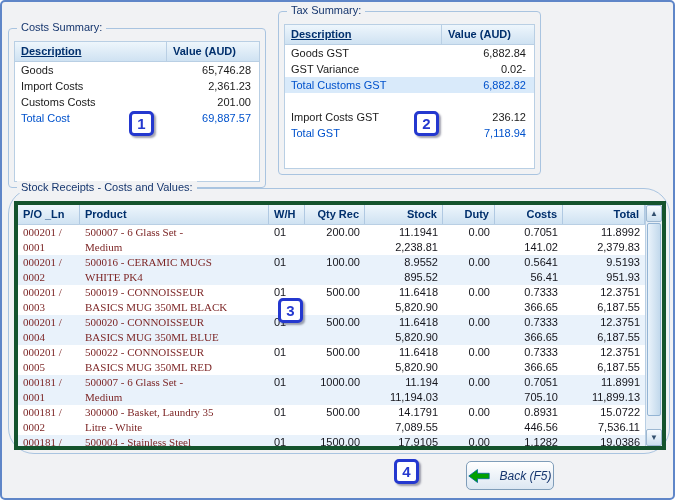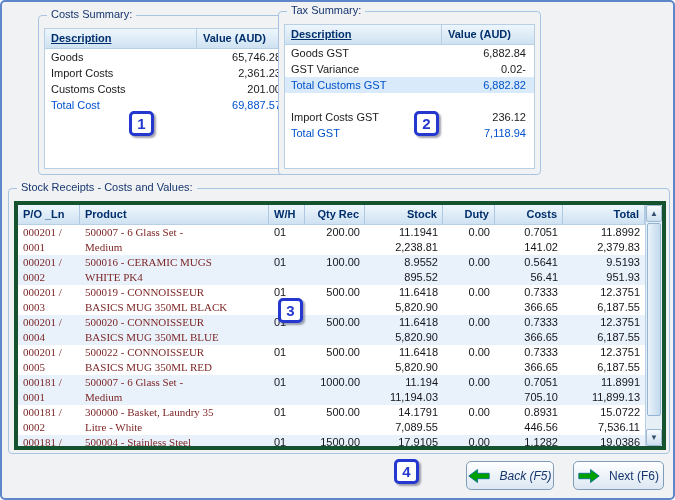--- a/index.html
+++ b/index.html
@@ -16,23 +16,23 @@
   .groupbox {
     position:absolute;
     border:1px solid #a9c4e0; border-radius:4px;
     background:#f1f2f4;
   }
   .groupbox-label {
     position:absolute; top:-8px; left:8px;
     background:#f1f2f4; padding:0 4px;
     color:#16366e; white-space:nowrap;
   }
-  .gb-costs { left:6px; top:13px; width:258px; height:160px;margin-left:30px; }
+  .gb-costs { left:6px; top:26px; width:258px; height:160px; }
   .gb-tax   { left:276px; top:9px; width:263px; height:164px; }
-  .gb-stock { left:6px; top:186px; width:662px; height:266px; }
+  .gb-stock { left:6px; top:186px; width:662px; height:266px;border-radius:26px; }
 
   
   .sum-table {
     position:absolute; left:5px; top:12px; right:5px; bottom:5px;
     background:#ffffff; border:1px solid #b9cfe4; overflow:hidden;
   }
   .sum-header {
     display:flex; height:20px; line-height:19px;
     background:linear-gradient(#eef6fc,#cfe2f2);
     border-bottom:1px solid #b9cfe4;
@@ -371,22 +371,14 @@
   <div class="badge badge4">4</div>
 
   <div class="btn btn-back">
     <span class="arrow-icon">
       <svg width="22" height="14" viewBox="0 0 22 14">
           <path d="M9.5 0.5 L0.8 7 L9.5 13.5 L9.5 9.7 H21.2 V4.3 H9.5 Z" fill="#00a000" stroke="#00669a" stroke-width="0.8"></path>
         </svg>
     </span>
     <span>Back (F5)</span>
   </div>
-  <div class="btn btn-next">
-    <span class="arrow-icon">
-      <svg width="22" height="14" viewBox="0 0 22 14">
-          <path d="M12.5 0.5 L21.2 7 L12.5 13.5 L12.5 9.7 H0.8 V4.3 H12.5 Z" fill="#00a000" stroke="#00669a" stroke-width="0.8"></path>
-        </svg>
-    </span>
-    <span>Next (F6)</span>
-  </div>
 
 </div>
 
 </body></html>

